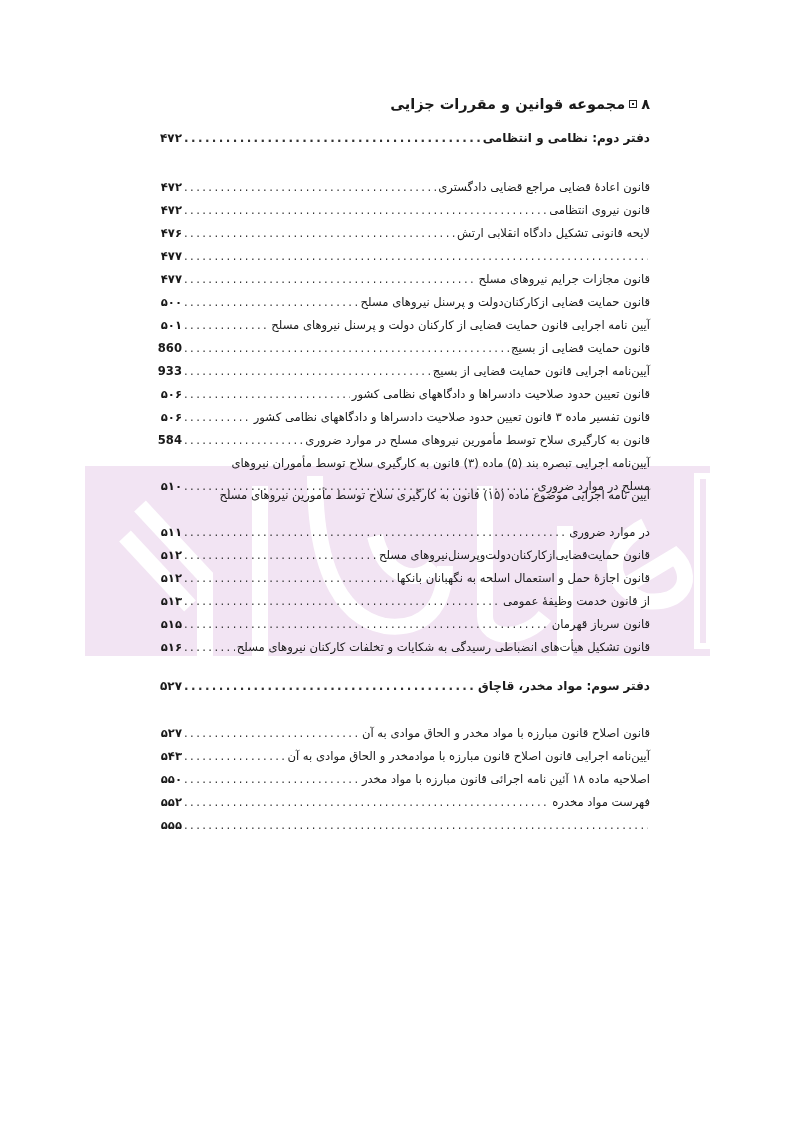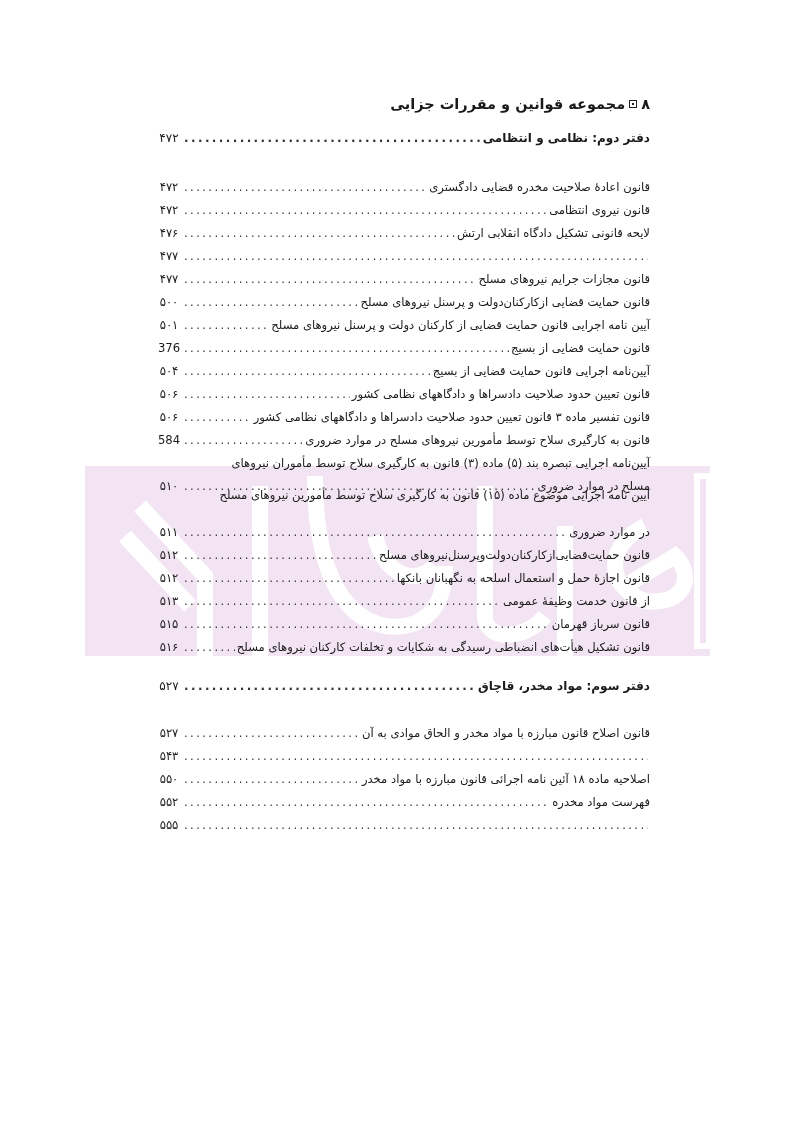--- a/index.html
+++ b/index.html
@@ -30,21 +30,21 @@
   .row {
     position: absolute; left: 0; right: 0; height: 22px; line-height: 22px;
     font-size: 11.6px; display: flex; align-items: baseline; white-space: nowrap;
   }
   .row.section { font-weight: bold; font-size: 12px; }
   .row .title { flex: 0 0 auto; }
   .row .dots {
     flex: 1 1 auto; overflow: hidden; letter-spacing: 2.4px; color: #333;
     direction: ltr; text-align: right; margin: 0 2px;
   }
-  .row .page-num { flex: 0 0 auto; font-weight: normal; min-width: 26px; text-align: center; }
+  .row .page-num { flex: 0 0 auto; font-weight: bold; min-width: 26px; text-align: right; }
 </style>
 </head>
 <body>
 
 <div class="watermark" style="background: rgb(242, 228, 243);">
   <svg width="625" height="190" viewBox="0 0 625 190">
     <g fill="none" stroke="#ffffff" stroke-width="16">
       <path d="M55 40 L120 110 L120 190"></path>
       <path d="M40 70 L105 140"></path>
       <path d="M175 20 L175 190"></path>
@@ -66,21 +66,21 @@
     <span>مجموعه قوانین و مقررات جزایی</span>
   </div>
 
   <div class="row section" style="top:127px">
     <span class="title">دفتر دوم: نظامی و انتظامی</span>
     <span class="dots">..........................................................................................</span>
     <span class="page-num">۴۷۲</span>
   </div>
 
   <div class="row" style="top:176px">
-    <span class="title">قانون اعادهٔ صلاحیت مخدره قضایی دادگستری</span>
+    <span class="title">قانون اعادهٔ قضایی مراجع قضایی دادگستری</span>
     <span class="dots">..........................................................................................</span>
     <span class="page-num">۴۷۲</span>
   </div>
   <div class="row" style="top:199px">
     <span class="title">قانون نیروی انتظامی</span>
     <span class="dots">..........................................................................................</span>
     <span class="page-num">۴۷۲</span>
   </div>
   <div class="row" style="top:222px">
     <span class="title">لایحه قانونی تشکیل دادگاه انقلابی ارتش</span>
@@ -102,26 +102,26 @@
     <span class="page-num">۵۰۰</span>
   </div>
   <div class="row" style="top:314px">
     <span class="title">آیین نامه اجرایی قانون حمایت قضایی از کارکنان دولت و پرسنل نیروهای مسلح</span>
     <span class="dots">..........................................................................................</span>
     <span class="page-num">۵۰۱</span>
   </div>
   <div class="row" style="top:337px">
     <span class="title">قانون حمایت قضایی از بسیج</span>
     <span class="dots">..........................................................................................</span>
-    <span class="page-num">376</span>
+    <span class="page-num">860</span>
   </div>
   <div class="row" style="top:360px">
     <span class="title">آیین‌نامه اجرایی قانون حمایت قضایی از بسیج</span>
     <span class="dots">..........................................................................................</span>
-    <span class="page-num">۵۰۴</span>
+    <span class="page-num">933</span>
   </div>
   <div class="row" style="top:383px">
     <span class="title">قانون تعیین حدود صلاحیت دادسراها و دادگاههای نظامی کشور</span>
     <span class="dots">..........................................................................................</span>
     <span class="page-num">۵۰۶</span>
   </div>
   <div class="row" style="top:406px">
     <span class="title">قانون تفسیر ماده ۳ قانون تعیین حدود صلاحیت دادسراها و دادگاههای نظامی کشور</span>
     <span class="dots">..........................................................................................</span>
     <span class="page-num">۵۰۶</span>
@@ -181,20 +181,21 @@
     <span class="dots">..........................................................................................</span>
     <span class="page-num">۵۲۷</span>
   </div>
 
   <div class="row" style="top:722px">
     <span class="title">قانون اصلاح قانون مبارزه با مواد مخدر و الحاق موادی به آن</span>
     <span class="dots">..........................................................................................</span>
     <span class="page-num">۵۲۷</span>
   </div>
   <div class="row" style="top:745px">
+    <span class="title">آیین‌نامه اجرایی قانون اصلاح قانون مبارزه با موادمخدر و الحاق موادی به آن</span>
     <span class="dots">..........................................................................................</span>
     <span class="page-num">۵۴۳</span>
   </div>
   <div class="row" style="top:768px">
     <span class="title">اصلاحیه ماده ۱۸ آئین نامه اجرائی قانون مبارزه با مواد مخدر</span>
     <span class="dots">..........................................................................................</span>
     <span class="page-num">۵۵۰</span>
   </div>
   <div class="row" style="top:791px">
     <span class="title">فهرست مواد مخدره</span>

